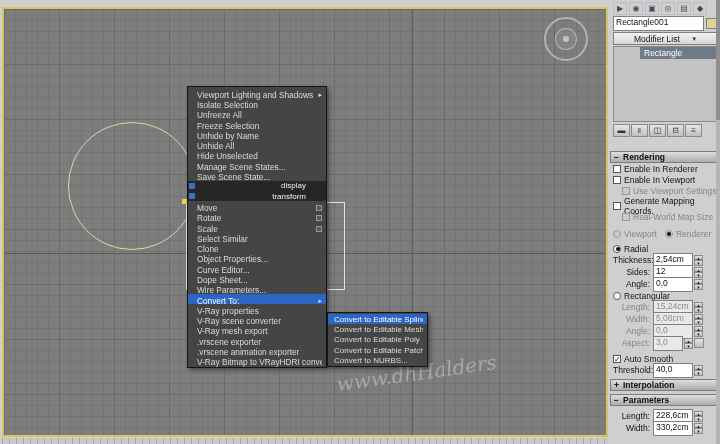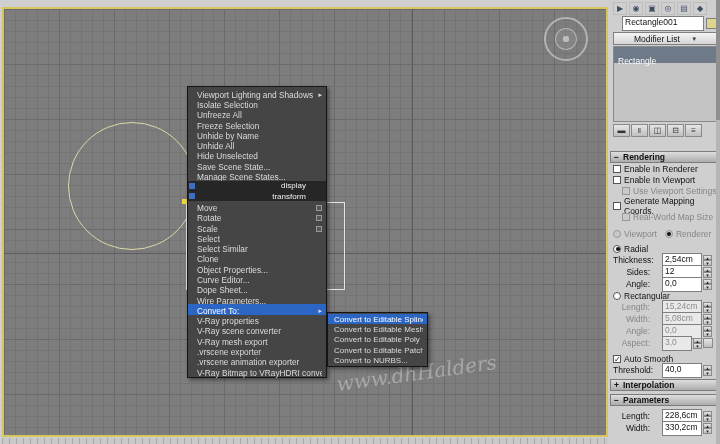--- a/index.html
+++ b/index.html
@@ -53,29 +53,29 @@
   
   .cpanel { position:absolute; left:610px; top:0; width:110px; height:444px; background:#cfcfcf;
     font-size:8.5px; color:#111; }
   .cp-scroll { position:absolute; right:0; top:0; width:4px; height:444px; background:#b5b5b5; }
   .cp-scroll .thumb { position:absolute; left:0; top:0; width:4px; height:120px; background:#8f8f8f; }
   .cp-tabs { display:flex; align-items:center; gap:2px; height:16px; padding:1px 3px; }
   .tabico { width:14px; height:13px; display:flex; align-items:center; justify-content:center;
     font-size:8px; color:#3d4b63; background:#cfcfcf; border:1px solid #bdbdbd; }
   .name-row { display:flex; align-items:center; gap:2px; padding:1px 3px; height:15px; }
   .field { background:#ffffff; border:1px solid #7f7f7f; height:15px; line-height:10px;
-    padding:0 2px; font-size:8.5px; overflow:hidden; white-space:nowrap;margin-left:9px; }
+    padding:0 2px; font-size:8.5px; overflow:hidden; white-space:nowrap; }
   .name-field { flex:1 1 auto; }
   .swatch { width:11px; height:11px; border:1px solid #7f7f7f; background:#ddd58d; }
   .dropdown { display:flex; align-items:center; margin:1px 3px; height:13px;
     background:linear-gradient(#f2f2f2,#d6d6d6); border:1px solid #7f7f7f; padding:0 20px; }
   .dropdown .dtxt { flex:1; }
   .dropdown .dd-arrow { font-size:7px; color:#333; }
   .stack { margin:1px 3px; height:76px; background:#c3c3c3; border:1px solid #8a8a8a; }
-  .stack-item { height:12px; line-height:12px; padding:8px 4px; }
+  .stack-item { height:12px; line-height:12px; padding:0 4px;margin-left:26px; }
   .stack-item.sel { background:#6f7a89; color:#ffffff; }
   .stack-tools { display:flex; gap:1px; padding:1px 3px; height:16px; }
   .stool { width:17px; height:13px; display:flex; align-items:center; justify-content:center;
     font-size:8px; color:#333; background:linear-gradient(#e6e6e6,#bfbfbf); border:1px solid #8a8a8a; }
   .rbar { display:flex; align-items:center; height:12px; margin-top:3px; padding:0 3px;
     background:linear-gradient(#dedede,#acacac); border:1px solid #7c7c7c;
     font-size:8.5px; font-weight:bold; color:#111; }
   .rbar .pm { width:9px; font-weight:bold; }
   .rbar.mt { margin-top:12px; }
 
@@ -141,24 +141,24 @@
   <div class="mi">
       <span class="lbl">Unhide by Name</span>
     </div>
   <div class="mi">
       <span class="lbl">Unhide All</span>
     </div>
   <div class="mi">
       <span class="lbl">Hide Unselected</span>
     </div>
   <div class="mi">
+      <span class="lbl">Manage Scene States...</span>
+    </div>
+  <div class="mi">
       <span class="lbl">Save Scene State...</span>
-    </div>
-  <div class="mi">
-      <span class="lbl">Manage Scene States...</span>
     </div>
 
   <div class="mh">
     <span class="sq"></span>
     <span>display</span>
   </div>
   <div class="mh">
     <span class="sq"></span>
     <span>transform</span>
   </div>
@@ -168,23 +168,20 @@
     <span class="sbox"></span>
   </div>
   <div class="mi">
     <span class="lbl">Rotate</span>
     <span class="sbox"></span>
   </div>
   <div class="mi">
     <span class="lbl">Scale</span>
     <span class="sbox"></span>
   </div>
-  <div class="mi">
-      <span class="lbl">Select</span>
-    </div>
   <div class="mi">
       <span class="lbl">Select Similar</span>
     </div>
   <div class="mi">
       <span class="lbl">Clone</span>
     </div>
   <div class="mi">
       <span class="lbl">Object Properties...</span>
     </div>
   <div class="mi">

